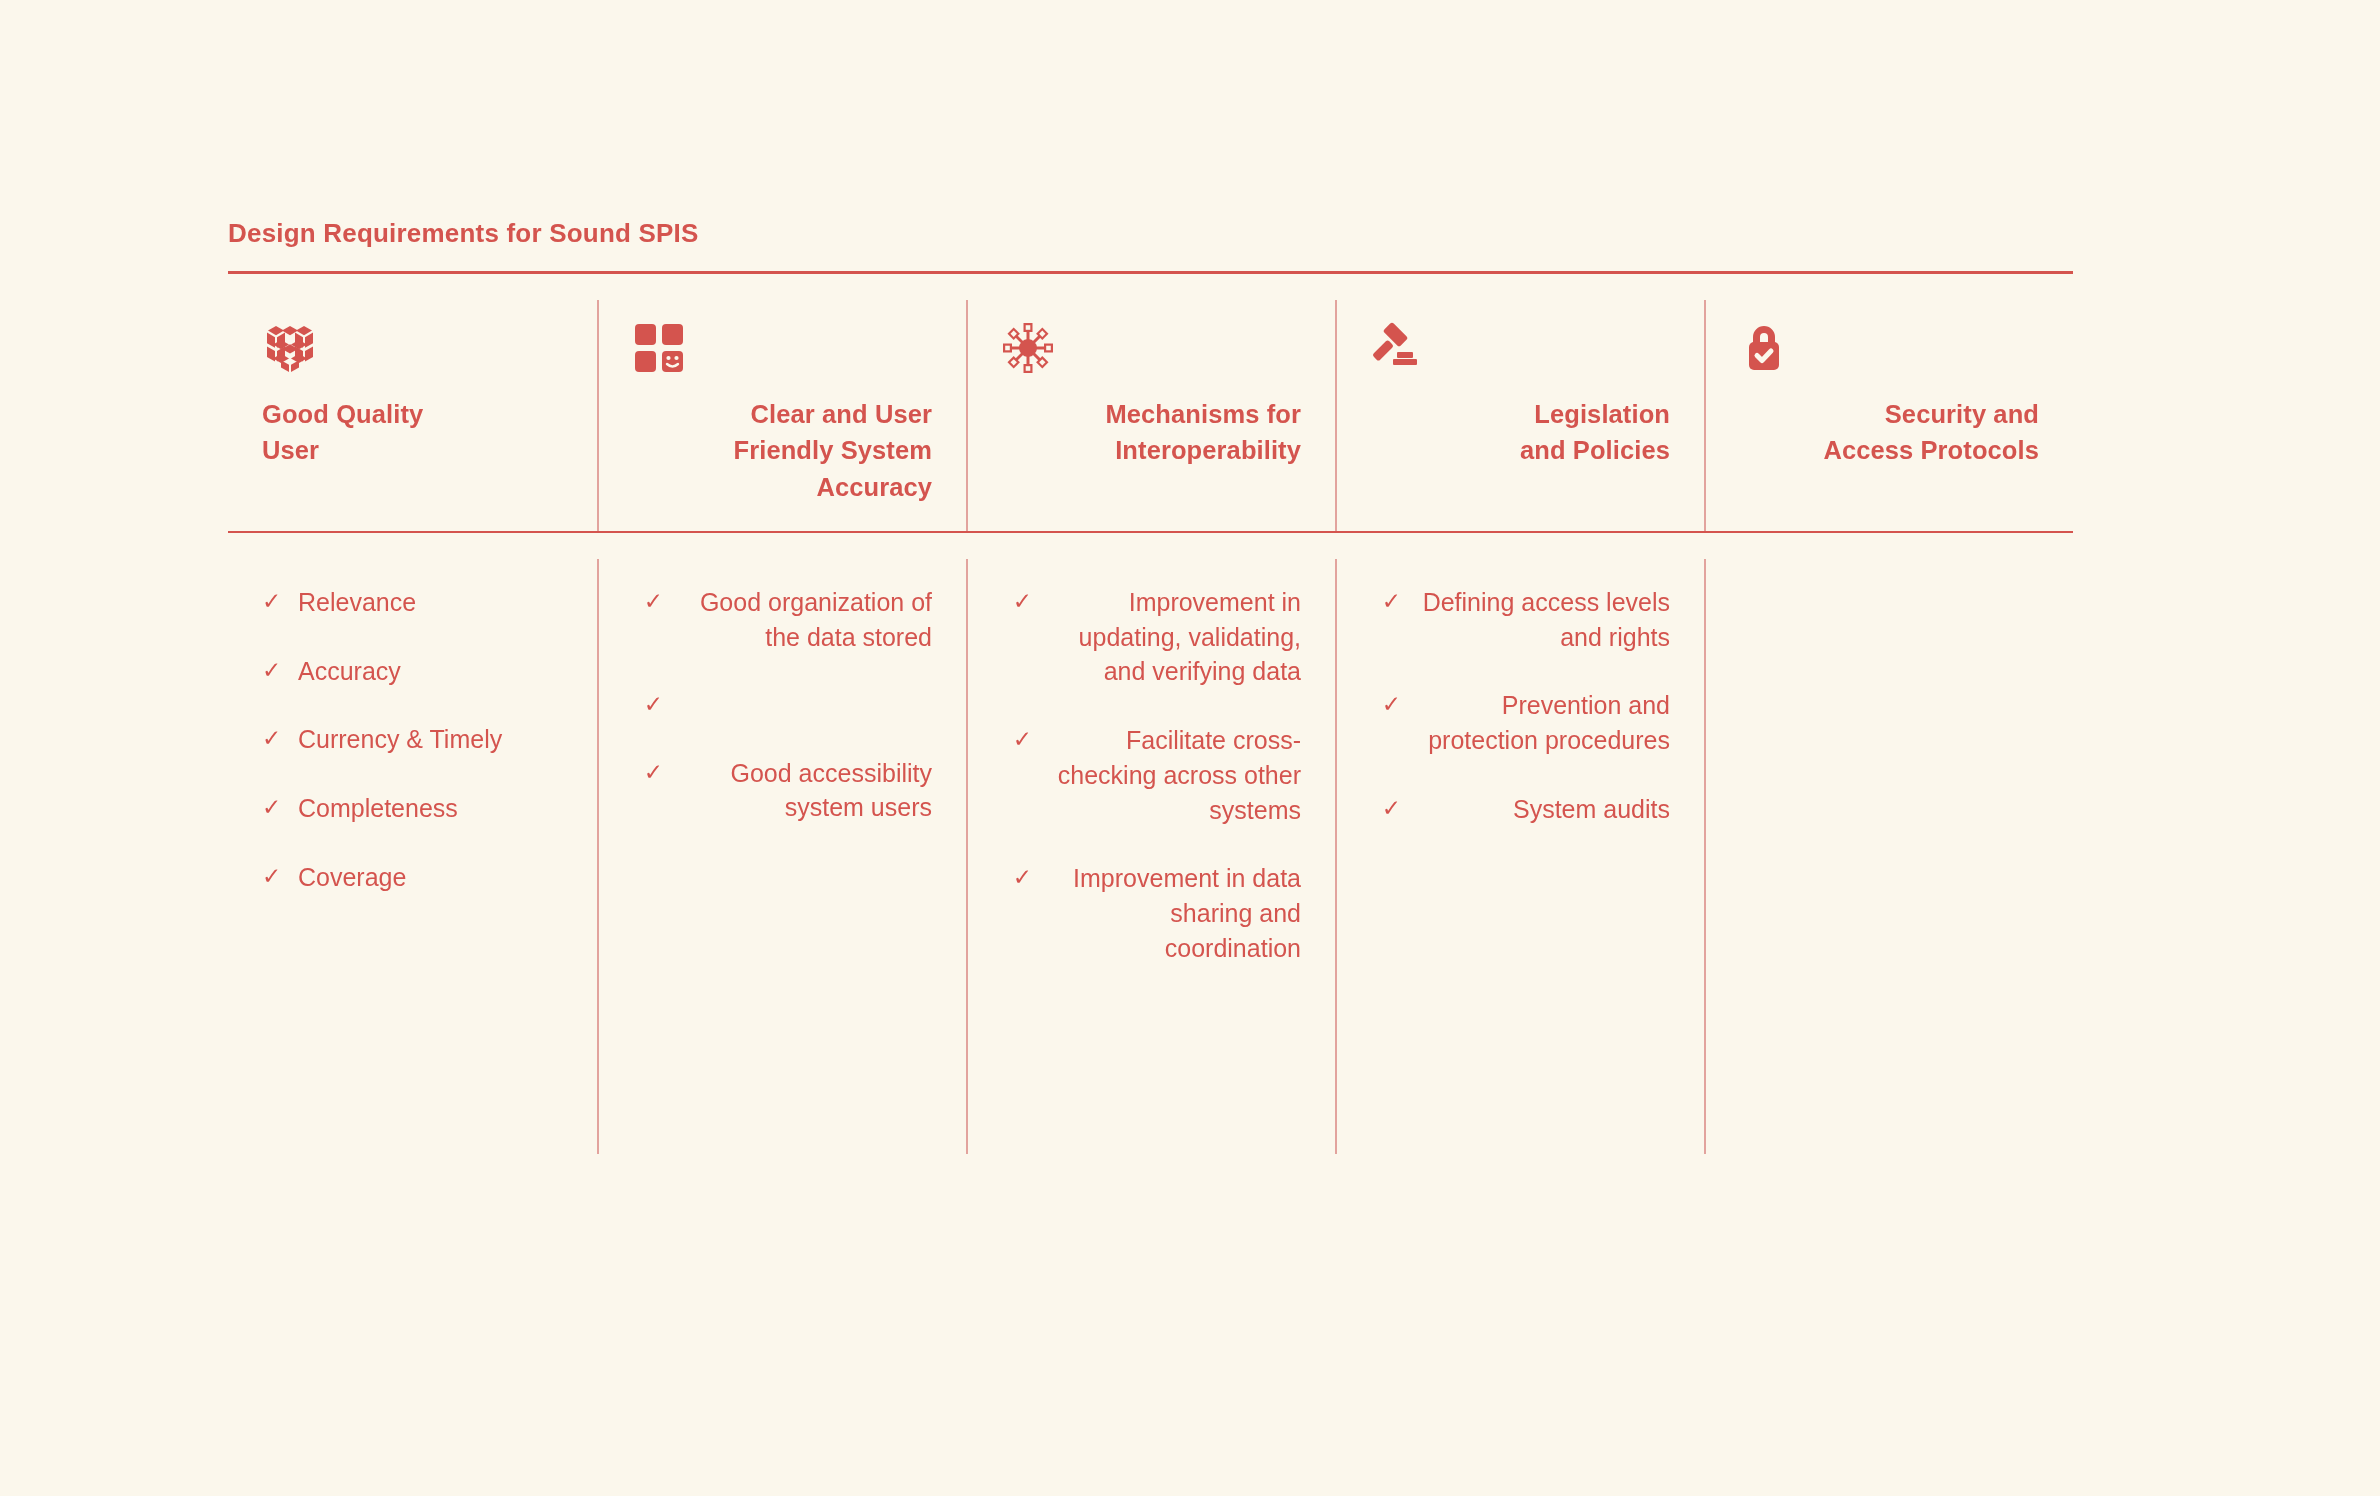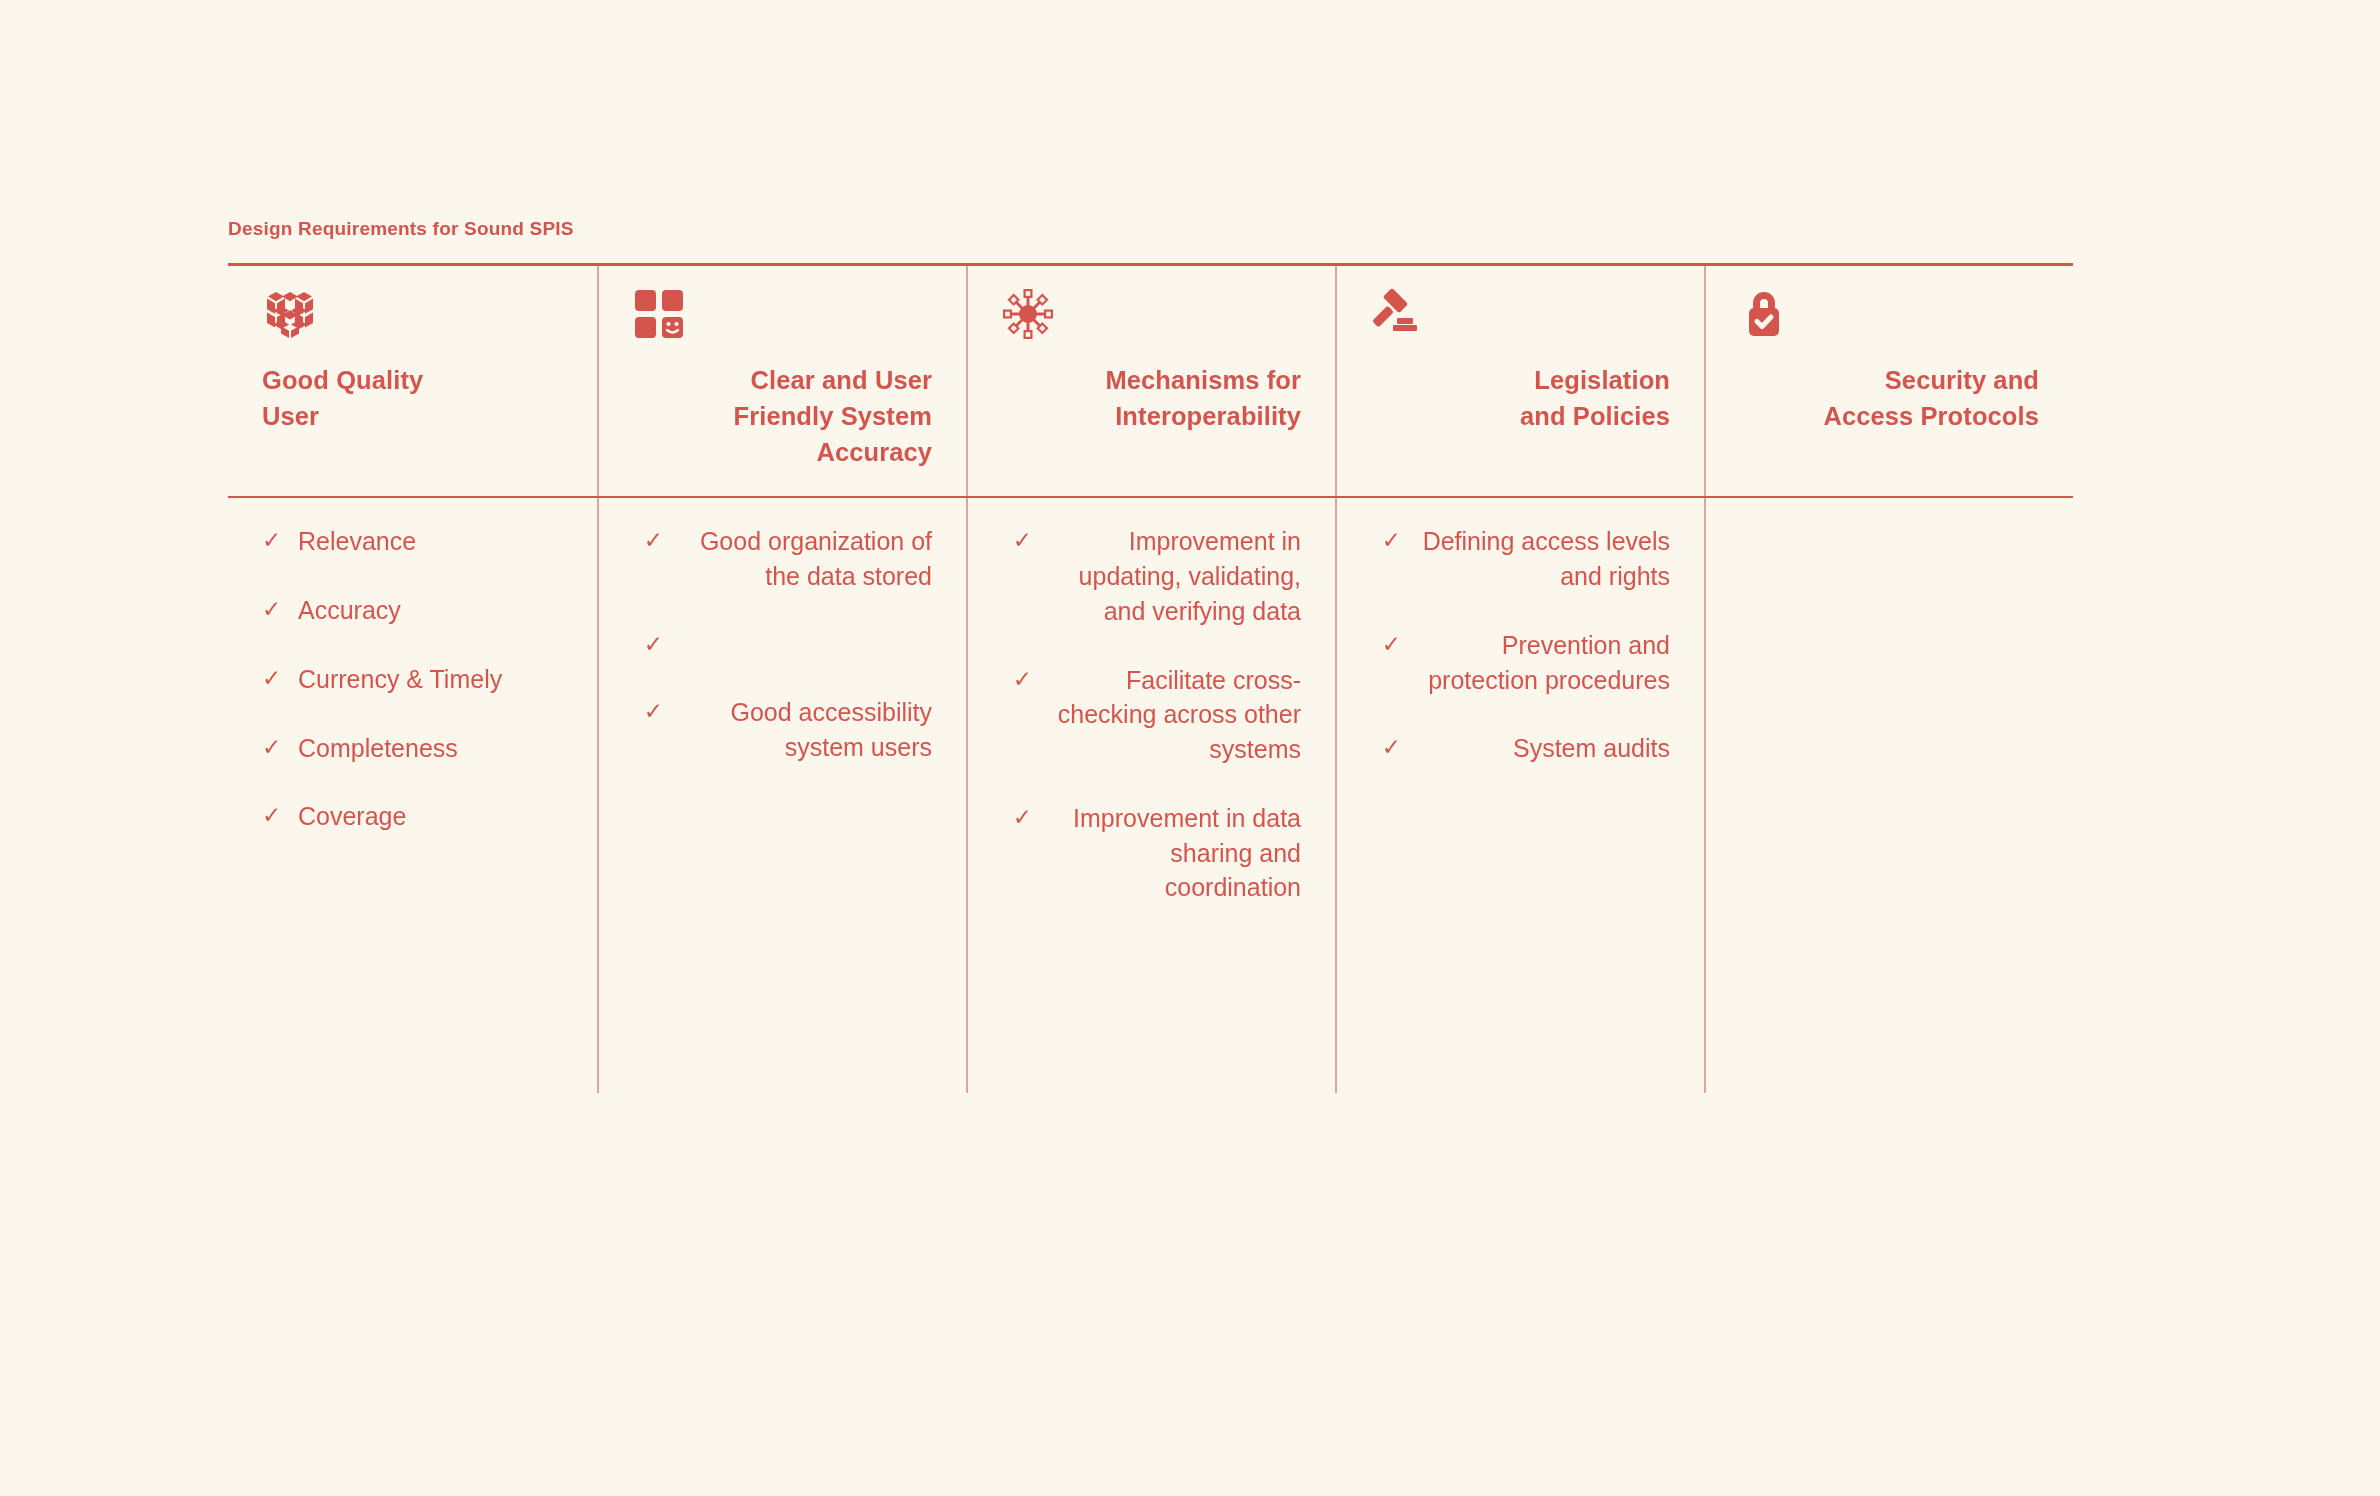--- a/index.html
+++ b/index.html
@@ -19,21 +19,21 @@
   #infographic {
     position: absolute;
     left: 228px;
     top: 218px;
     width: 1845px;
   }
 
   .title {
     font-family: "Liberation Sans", sans-serif;
     font-weight: bold;
-    font-size: 19px;
+    font-size: 26px;
     letter-spacing: 0.2px;
     color: #D4544E;
     line-height: 1.2;
     padding-bottom: 22px;
     white-space: nowrap;
   }
 
   .rule {
     height: 3px;
     background: #D4544E;
@@ -42,20 +42,21 @@
   .rule.thin {
     height: 2px;
     background: #D4544E;
   }
 
   .table {
     display: flex;
     flex-direction: row;
     align-items: stretch;
     width: 1845px;
+    margin-top: 26px;
   }
 
   .col {
     width: 369px;
     box-sizing: border-box;
     position: relative;
   }
   .col + .col {
     border-left: 2px solid #E2A39D;
     text-align: right;

